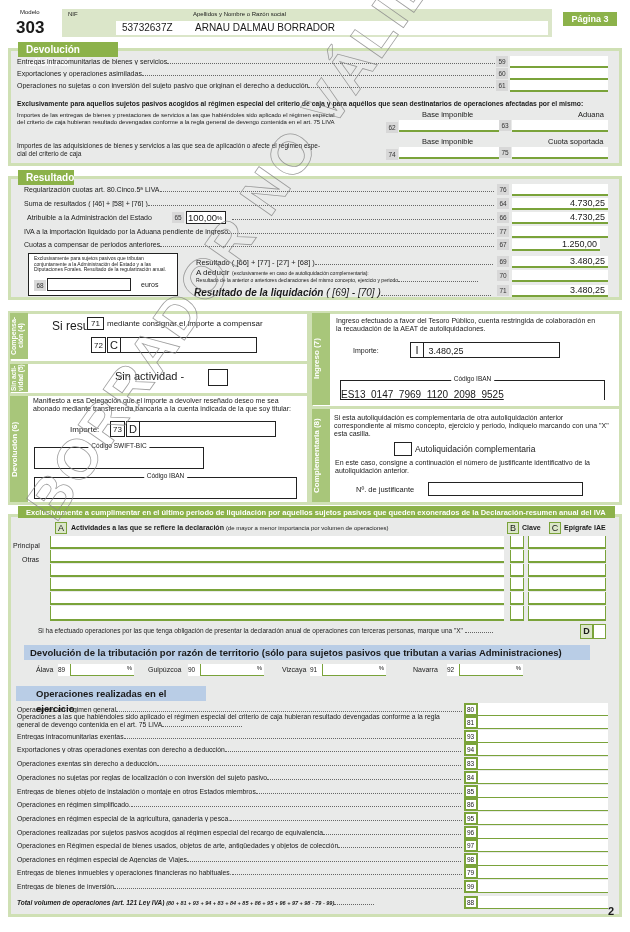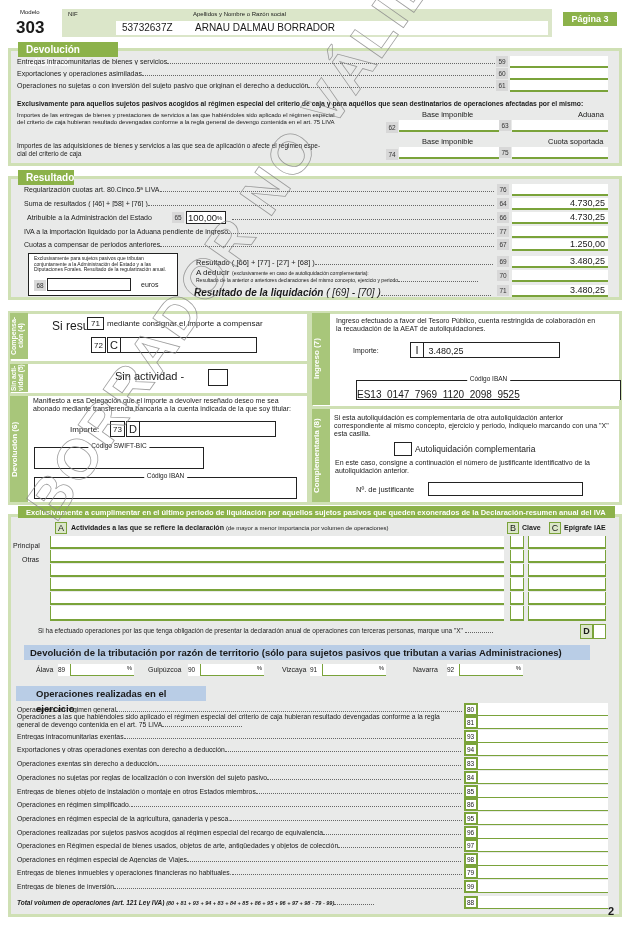--- a/index.html
+++ b/index.html
@@ -83,21 +83,21 @@
     <div class="val" style="left:512px;top:198px;width:96px;">4.730,25</div>
     <div class="row" style="left:27px;top:214px;width:140px;font-size:7px;"><span>Atribuible a la Administración del Estado</span></div>
     <div class="row" style="left:232px;top:214px;width:262px;"><span class="dots" style="width:262px;"></span></div>
     <div class="code" style="left:497px;top:212px;">66</div>
     <div class="val" style="left:512px;top:212px;width:96px;">4.730,25</div>
     <div class="row" style="left:24px;top:228px;width:470px;font-size:7px;"><span>IVA a la importación liquidado por la Aduana pendiente de ingreso</span><span class="dots" style="width:400px;"></span></div>
     <div class="code" style="left:497px;top:226px;">77</div>
     <div class="val" style="left:512px;top:226px;width:96px;"></div>
     <div class="row" style="left:24px;top:241px;width:470px;font-size:7px;"><span>Cuotas a compensar de periodos anteriores</span><span class="dots" style="width:400px;"></span></div>
     <div class="code" style="left:497px;top:239px;">67</div>
-    <div class="val" style="left:512px;top:239px;width:96px;">1.250,00</div>
+    <div class="val" style="left:512px;top:239px;width:88px;">1.250,00</div>
   </div>
 
 <div class="code" style="left:172px;top:212px;">65</div>
 <div class="box" style="left:186px;top:211px;width:40px;height:13px;font-size:9.5px;padding-left:1px;line-height:12px;">
   <span>100,00</span><span style="font-size:6px;vertical-align:top;">%</span>
 </div>
 
 <div class="box" style="left:28px;top:253px;width:150px;height:43px;">
   <div style="position:absolute;left:5px;top:2px;width:140px;font-size:5px;line-height:5.5px;">Exclusivamente para sujetos pasivos que tributan conjuntamente a la Administración del Estado y a las Diputaciones Forales. Resultado de la regularización anual.</div>
   <div class="code" style="left:5px;top:26px;">68</div>
@@ -160,21 +160,21 @@
 <div class="vert" style="left:312px;top:313px;width:18px;height:92px;">Ingreso (7)</div>
 <div class="abs" style="left:312px;top:406px;width:308px;border-top:3px solid #cfe0b4;"></div>
 <div class="vert" style="left:312px;top:409px;width:18px;height:93px;">Complementaria (8)</div>
 
 <div class="abs" style="left:336px;top:317px;width:262px;font-size:7px;line-height:8px;">Ingreso efectuado a favor del Tesoro Público, cuenta restringida de colaboración en la recaudación de la AEAT de autoliquidaciones.</div>
 <div class="abs" style="left:353px;top:347px;font-size:7px;">Importe:</div>
 <div class="box" style="left:410px;top:342px;width:150px;height:16px;font-size:9px;line-height:15px;">
   <span style="display:inline-block;width:13px;border-right:1px solid #222;height:14px;text-align:center;font-size:11px;line-height:14px;">I</span>
   <span style="padding-left:2px;">3.480,25</span>
 </div>
-<div class="box" style="left:356px;top:380px;width:265px;height:20px;border-bottom:none;">
+<div class="box" style="left:340px;top:380px;width:265px;height:20px;border-bottom:none;">
   <span style="position:absolute;left:50%;top:-6px;transform:translateX(-50%);background:#fff;padding:0 3px;font-size:6.5px;white-space:nowrap;">Código IBAN</span>
   <span style="position:absolute;left:0;top:8px;font-size:10px;white-space:pre;text-decoration:underline;">ES13  0147  7969  1120  2098  9525</span>
 </div>
 
 <div class="abs" style="left:334px;top:414px;width:278px;font-size:7px;line-height:8px;">Si esta autoliquidación es complementaria de otra autoliquidación anterior correspondiente al mismo concepto, ejercicio y periodo, indíquelo marcando con una "X" esta casilla.</div>
 <div class="box" style="left:394px;top:442px;width:18px;height:14px;"></div>
 <div class="abs" style="left:415px;top:444px;font-size:8.5px;">Autoliquidación complementaria</div>
 <div class="abs" style="left:335px;top:459px;width:278px;font-size:7px;line-height:8px;">En este caso, consigne a continuación el número de justificante identificativo de la autoliquidación anterior.</div>
 <div class="abs" style="left:356px;top:485px;font-size:7.5px;">Nº. de justificante</div>
 <div class="box" style="left:428px;top:482px;width:155px;height:14px;"></div>

